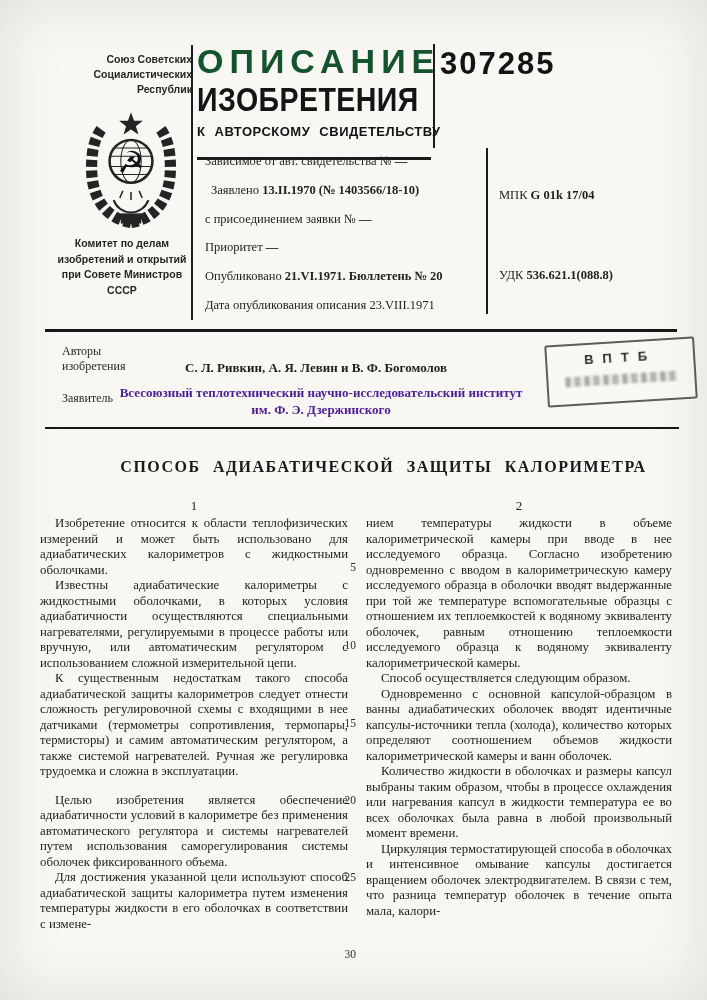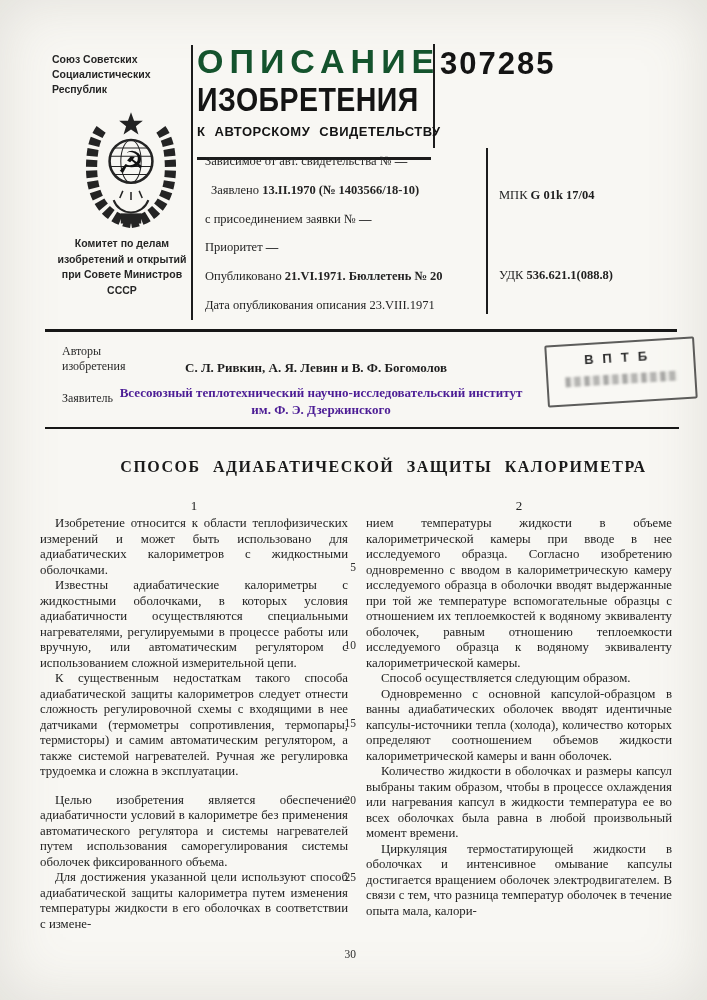--- a/index.html
+++ b/index.html
@@ -3,21 +3,21 @@
 <meta charset="utf-8">
 <style>
   html,body{margin:0;padding:0;}
   body{width:707px;height:1000px;background:#e9e7e2;font-family:"Liberation Serif",serif;}
   .page{position:relative;width:707px;height:1000px;background:#f8f7f3;color:#1f1f1f;overflow:hidden;
         box-shadow:inset 0 0 60px rgba(120,115,100,.18);}
   .abs{position:absolute;}
   .sans{font-family:"Liberation Sans",sans-serif;}
 
   
-  .union{left:52px;top:52px;width:140px;text-align:left;font-size:10.5px;font-weight:bold;line-height:15px;color:#262626;}
+  .union{left:52px;top:52px;width:140px;text-align:right;font-size:10.5px;font-weight:bold;line-height:15px;color:#262626;}
   .emblem{left:80px;top:110px;}
   .committee{left:50px;top:236px;width:144px;text-align:center;font-size:10.5px;font-weight:bold;line-height:15.5px;color:#262626;}
   .vrule{width:2px;background:#1c1c1c;}
   .v1{left:191px;top:45px;height:275px;}
   .v2{left:433px;top:44px;height:104px;}
   .v3{left:486px;top:148px;height:166px;}
   .doctype1{left:197px;top:42px;font-size:34px;font-weight:bold;letter-spacing:6px;color:#14532d;white-space:nowrap;}
   .doctype2{left:197px;top:80px;font-size:34px;font-weight:bold;letter-spacing:0.5px;color:#141414;white-space:nowrap;
             transform:scaleX(.84);transform-origin:left top;}
   .subtype{left:197px;top:124px;width:234px;font-size:13px;font-weight:bold;letter-spacing:.5px;word-spacing:5px;
@@ -155,21 +155,21 @@
     <p>К существенным недостаткам такого способа адиабатической защиты калориметров следует отнести сложность регулировочной схемы с входящими в нее датчиками (термометры сопротивления, термопары, термисторы) и самим автоматическим регулятором, а также системой нагревателей. Ручная же регулировка трудоемка и сложна в эксплуатации.</p>
     <p class="gap">Целью изобретения является обеспечение адиабатичности условий в калориметре без применения автоматического регулятора и системы нагревателей путем использования саморегулирования системы оболочек фиксированного объема.</p>
     <p>Для достижения указанной цели используют способ адиабатической защиты калориметра путем изменения температуры жидкости в его оболочках в соответствии с измене-</p>
   </div>
 
   <div class="abs col c2">
     <p class="cont">нием температуры жидкости в объеме калориметрической камеры при вводе в нее исследуемого образца. Согласно изобретению одновременно с вводом в калориметрическую камеру исследуемого образца в оболочки вводят выдержанные при той же температуре вспомогательные образцы с отношением их теплоемкостей к водяному эквиваленту оболочек, равным отношению теплоемкости исследуемого образца к водяному эквиваленту калориметрической камеры.</p>
     <p>Способ осуществляется следующим образом.</p>
     <p>Одновременно с основной капсулой-образцом в ванны адиабатических оболочек вводят идентичные капсулы-источники тепла (холода), количество которых определяют соотношением объемов жидкости калориметрической камеры и ванн оболочек.</p>
     <p>Количество жидкости в оболочках и размеры капсул выбраны таким образом, чтобы в процессе охлаждения или нагревания капсул в жидкости температура ее во всех оболочках была равна в любой произвольный момент времени.</p>
-    <p>Циркуляция термостатирующей жидкости в оболочках и интенсивное омывание капсулы достигается вращением оболочек электродвигателем. В связи с тем, что разница температур оболочек в течение опыта мала, калори-</p>
+    <p>Циркуляция термостатирующей способа в оболочках и интенсивное омывание капсулы достигается вращением оболочек электродвигателем. В связи с тем, что разница температур оболочек в течение опыта мала, калори-</p>
   </div>
 
   <div class="abs gutternum" style="top:561px">5</div>
   <div class="abs gutternum" style="top:639px">10</div>
   <div class="abs gutternum" style="top:717px">15</div>
   <div class="abs gutternum" style="top:794px">20</div>
   <div class="abs gutternum" style="top:871px">25</div>
   <div class="abs gutternum" style="top:948px">30</div>
 
 </div>

